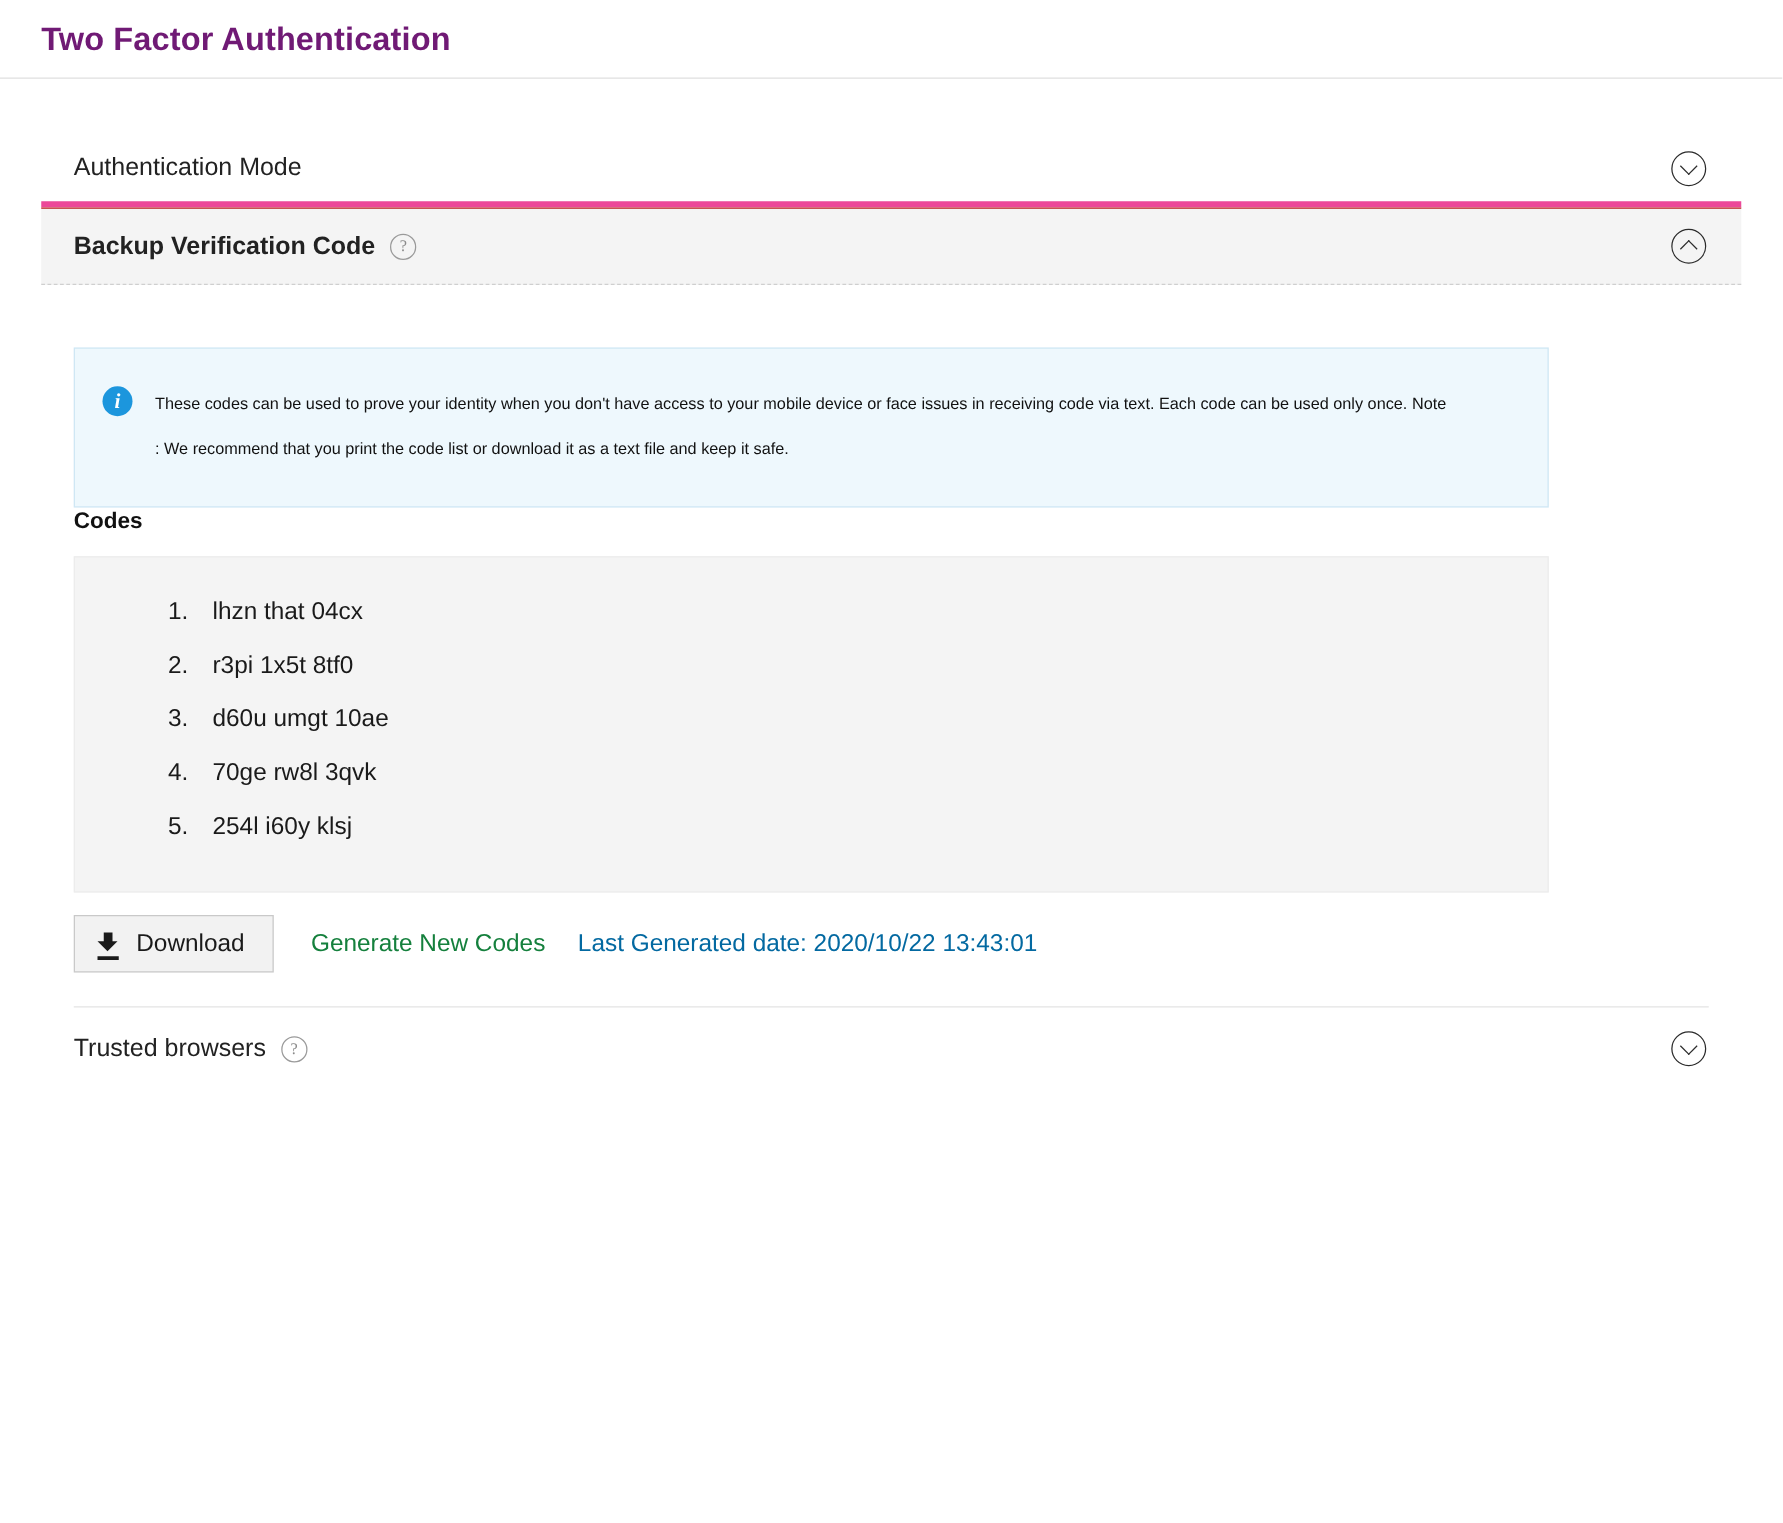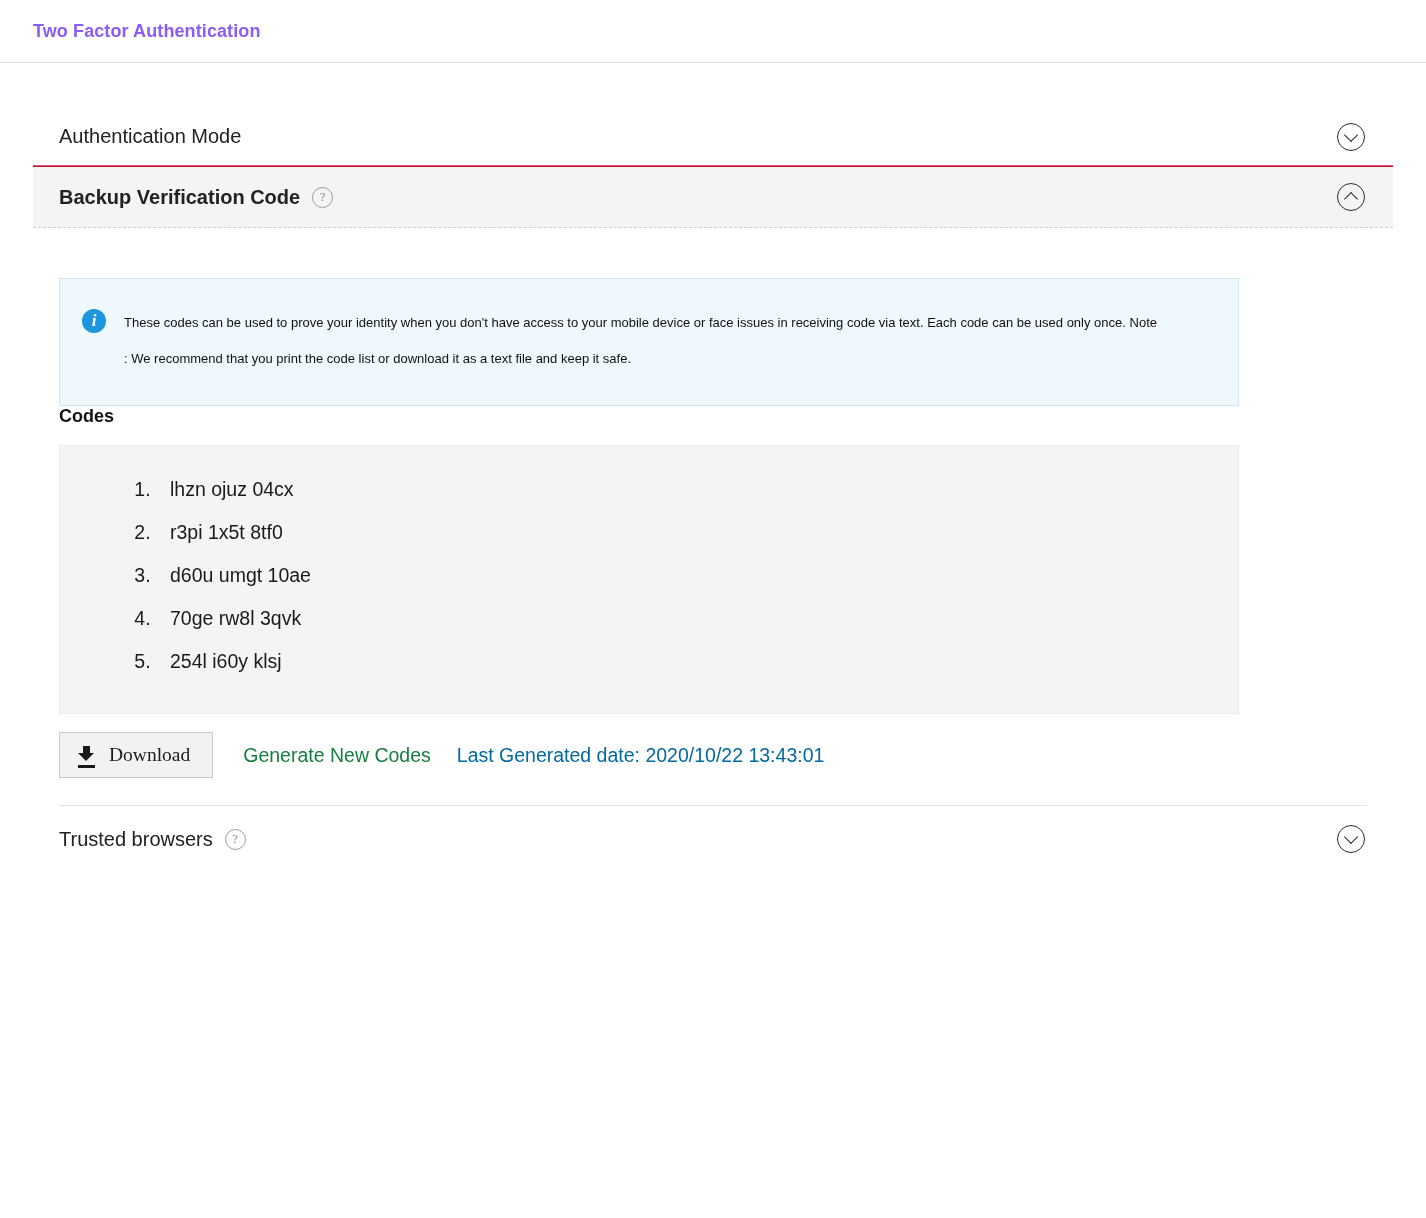--- a/index.html
+++ b/index.html
@@ -23,39 +23,39 @@
 
   
   .page-header {
     height: 63px;
     display: flex;
     align-items: center;
     padding-left: 33px;
     border-bottom: 1px solid #e0e0e0;
   }
   .page-header .title {
-    font-size: 18px;
+    font-size: 26px;
     font-weight: bold;
     letter-spacing: .1px;
-    color: #8b5cf6;
+    color: #701a75;
   }
 
   
   .content {
     padding: 0 33px;
   }
 
   
   .acc-row {
     display: flex;
     align-items: center;
     justify-content: space-between;
     height: 58px;
     padding: 0 28px 0 26px;
-    border-bottom: 1px solid #ec4899;
+    border-bottom: 5px solid #ec4899;
   }
   .acc-row.first { margin-top: 45px; }
   .acc-row .acc-label {
     font-size: 20px;
     color: #222;
     display: flex;
     align-items: center;
     gap: 12px;
   }
   .acc-row.active {
@@ -175,21 +175,21 @@
     display: inline-flex;
     align-items: center;
     gap: 14px;
     height: 46px;
     padding: 0 22px 0 18px;
     background: #f2f2f2;
     border: 1px solid #c9c9c9;
     font-size: 19.5px;
     color: #1a1a1a;
     cursor: pointer;
-    font-family: Liberation Serif, serif;
+    font-family: Liberation Sans, sans-serif;
   }
   .dl-icon {
     width: 17px;
     height: 19px;
     position: relative;
     display: inline-block;
   }
   .dl-icon::before {
     content: "";
     position: absolute;
@@ -262,21 +262,21 @@
 
       <div class="info-box">
         <span class="info-icon">i</span>
         <span class="info-text">These codes can be used to prove your identity when you don't have access to your mobile device or face issues in receiving code via text. Each code can be used only once. Note : We recommend that you print the code list or download it as a text file and keep it safe.</span>
       </div>
 
       <div class="codes-title">Codes</div>
 
       <div class="codes-box">
         <ol class="codes-list">
-          <li>lhzn ojuz 04cx</li>
+          <li>lhzn that 04cx</li>
           <li>r3pi 1x5t 8tf0</li>
           <li>d60u umgt 10ae</li>
           <li>70ge rw8l 3qvk</li>
           <li>254l i60y klsj</li>
         </ol>
       </div>
 
       <div class="actions">
         <button class="btn-download">
           <span class="dl-icon">

